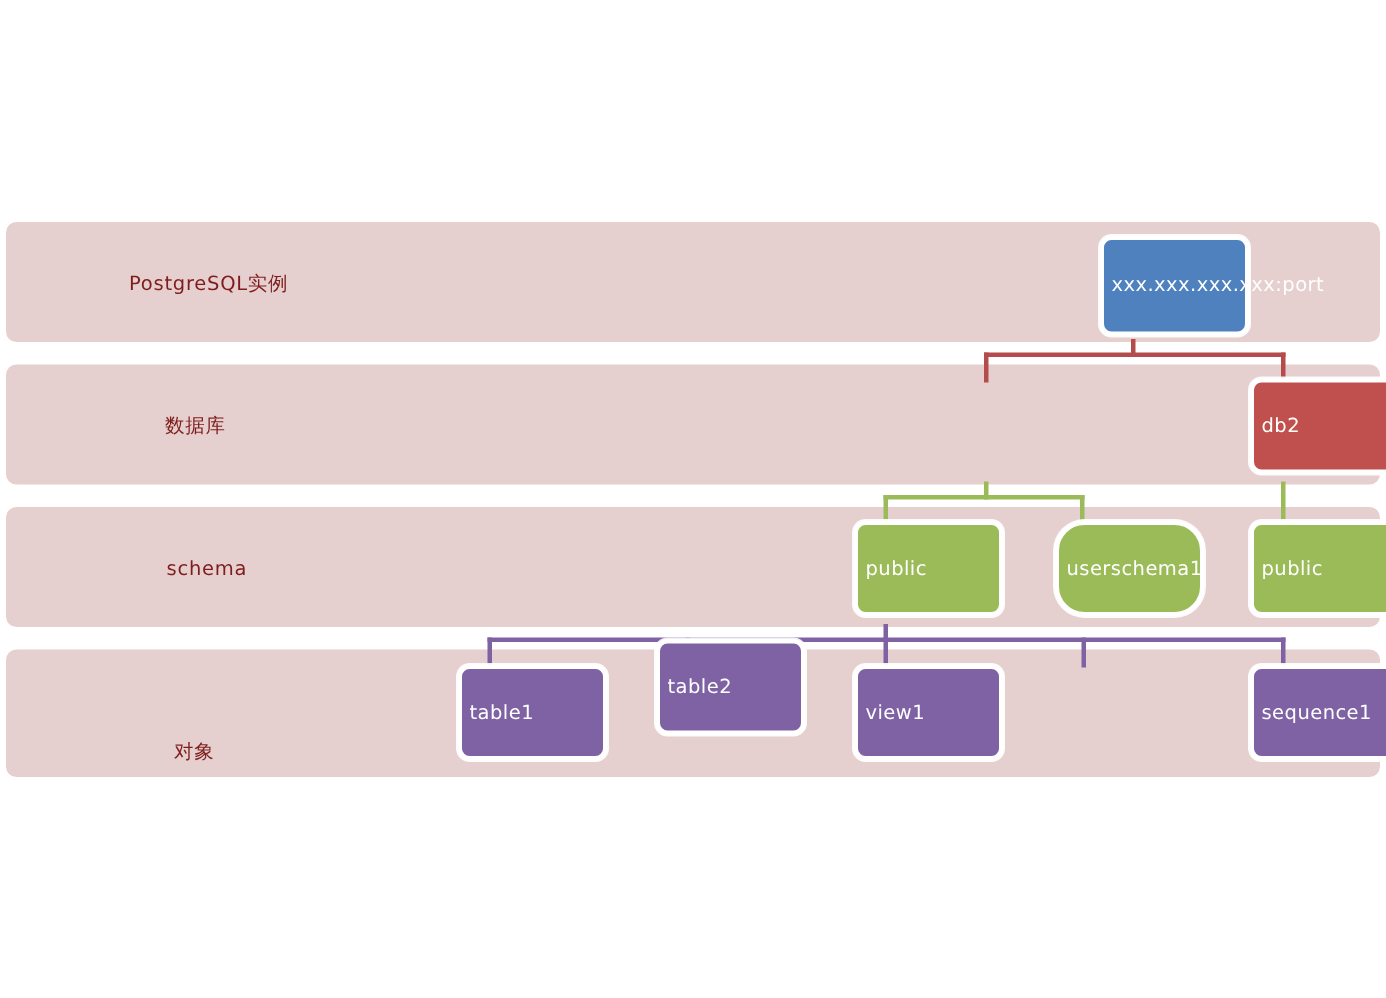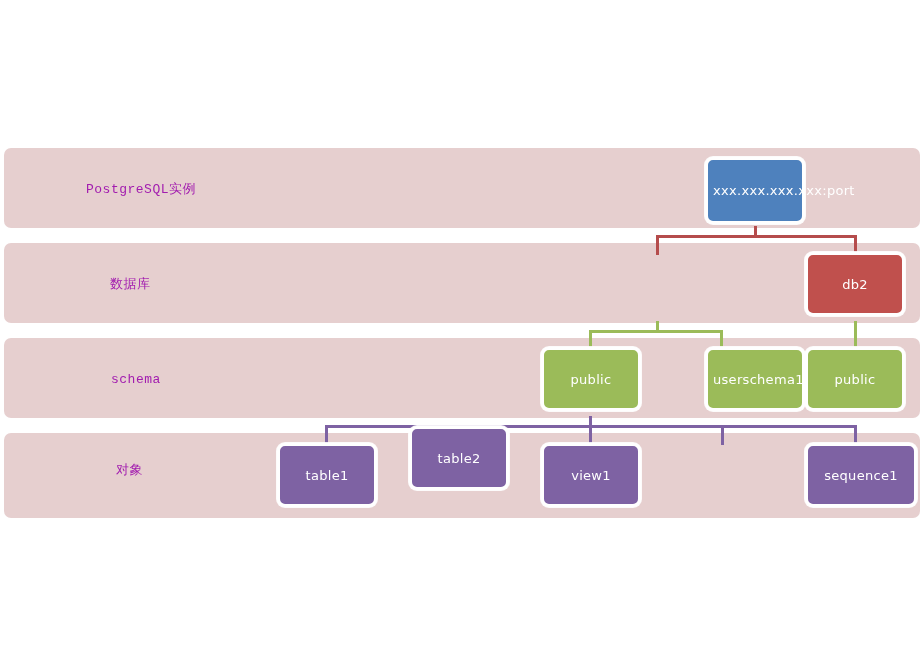--- a/index.html
+++ b/index.html
@@ -22,74 +22,74 @@
   
   .band {
     position: absolute;
     left: 4px;
     width: 916px;
     background: #e6cfcf;
     border-radius: 7px;
   }
   .band-label {
     position: absolute;
-    color: #a21caf;
+    color: #7f1d1d;
     font-size: 13px;
     letter-spacing: 0.5px;
     white-space: nowrap;
-    font-family: Liberation Mono, monospace;
   }
 
   
   .conn {
     position: absolute;
   }
   .conn.h { height: 3px; }
   .conn.v { width: 3px; }
   .red   { background: #b54c4c; }
   .green { background: #9bbb59; }
   .purple{ background: #7e62a3; }
 
   
   .node {
     position: absolute;
     box-sizing: border-box;
     display: flex;
     align-items: center;
     justify-content: center;
-    text-align: center;
+    text-align: left;
     color: #ffffff;
     font-size: 13px;
     line-height: 17px;
     border-radius: 8px;
     border: 3px solid #ffffff;
     box-shadow: 0 0 0 1px rgba(255,255,255,0.9);
     padding: 0 5px;
     letter-spacing: 0.3px;
+    margin-left: 28px;
   }
   .node.instance { background: #4e81bd; border-color: #ffffff; }
   .node.database { background: #c0504d; }
   .node.schema   { background: #9bbb59; }
   .node.object   { background: #7e62a3; }
   .node span { display: block; width: 100%; }
 </style>
 </head>
 <body>
 
 <div id="canvas">
 
   <div class="band" style="top:148px; height:80px;"></div>
   <div class="band" style="top:243px; height:80px;"></div>
   <div class="band" style="top:338px; height:80px;"></div>
   <div class="band" style="top:433px; height:85px;"></div>
 
   <div class="band-label" style="left:86px; top:180px;">PostgreSQL实例</div>
   <div class="band-label" style="left:110px; top:275px;">数据库</div>
   <div class="band-label" style="left:111px; top:372px;">schema</div>
-  <div class="band-label" style="left:116px; top:461px;">对象</div>
+  <div class="band-label" style="left:116px; top:492px;">对象</div>
 
   <div class="conn v red" style="left:754px; top:226px; height:12px;"></div>
 
   <div class="conn h red" style="left:656px; top:235px; width:201px;"></div>
 
   <div class="conn v red" style="left:656px; top:235px; height:20px;"></div>
 
   <div class="conn v red" style="left:854px; top:235px; height:20px;"></div>
 
   <div class="conn v green" style="left:656px; top:321px; height:12px;"></div>
@@ -111,21 +111,21 @@
     <span>xxx.xxx.xxx.xxx:port</span>
   </div>
 
   <div class="node database" style="left:805px; top:252px; width:100px; height:64px;">
     <span>db2</span>
   </div>
 
   <div class="node schema" style="left:541px; top:347px; width:100px; height:64px;">
     <span>public</span>
   </div>
-  <div class="node schema" style="left:705px; top:347px; width:100px; height:64px;">
+  <div class="node schema" style="left:675px; top:347px; width:100px; height:64px;border-radius:20px;">
     <span>userschema1</span>
   </div>
   <div class="node schema" style="left:805px; top:347px; width:100px; height:64px;">
     <span>public</span>
   </div>
 
   <div class="node object" style="left:277px; top:443px; width:100px; height:64px;">
     <span>table1</span>
   </div>
   <div class="node object" style="left:409px; top:426px; width:100px; height:64px;">

